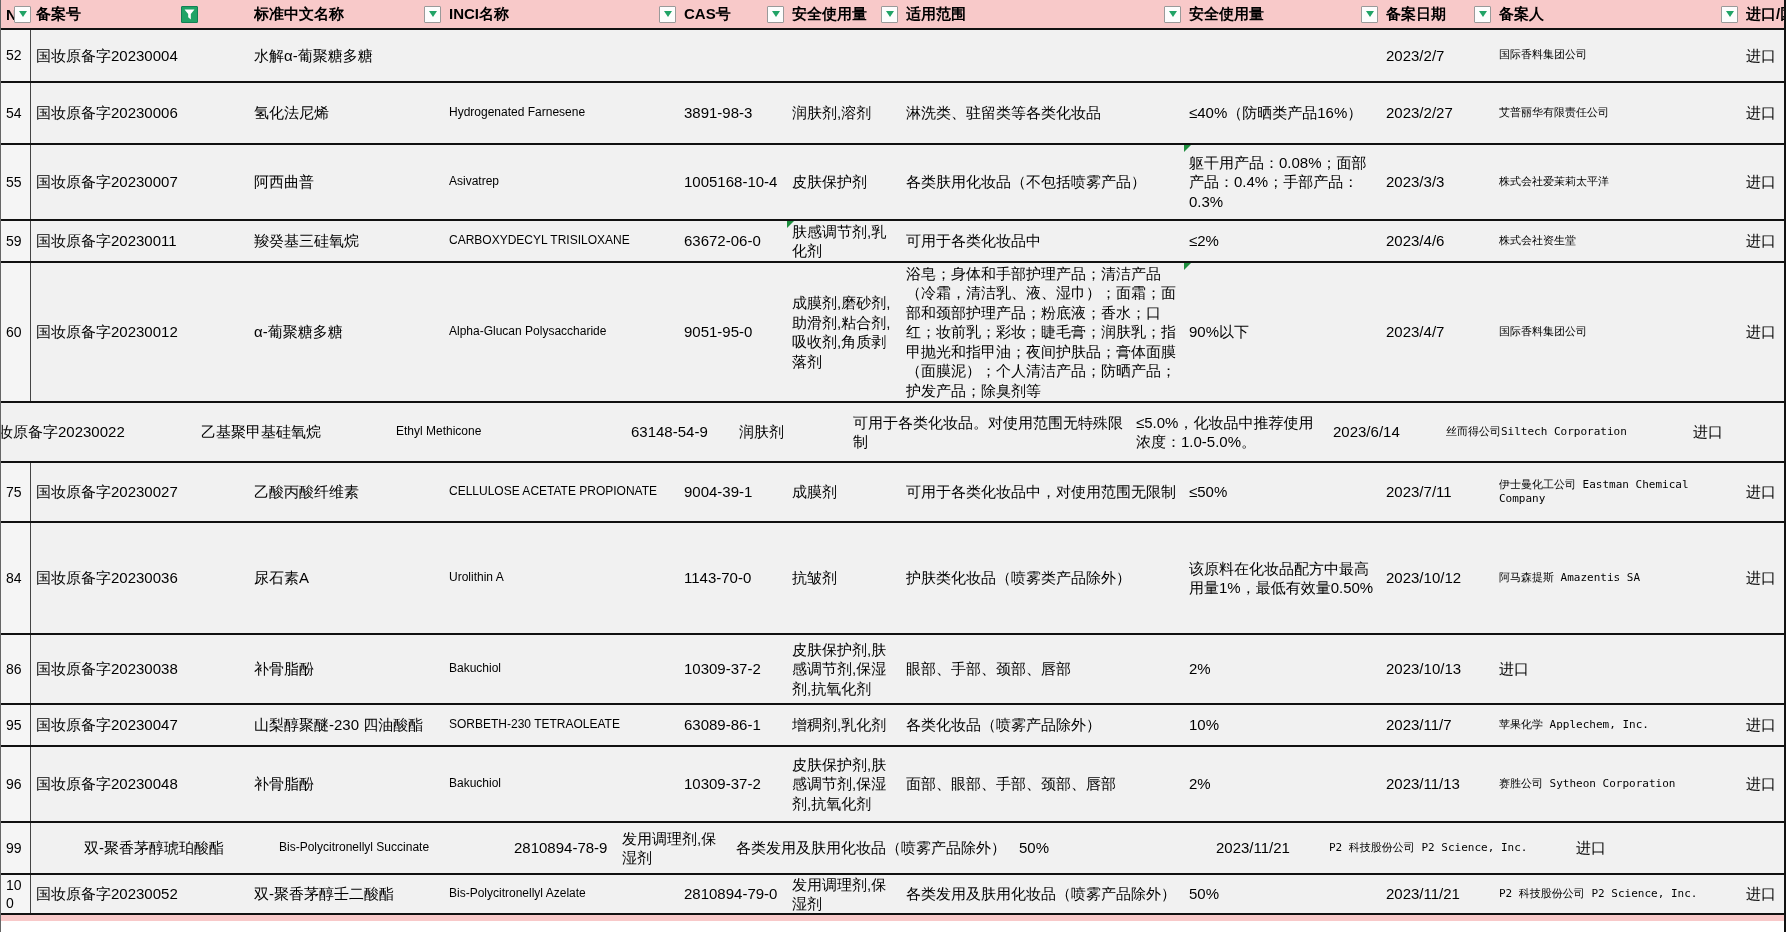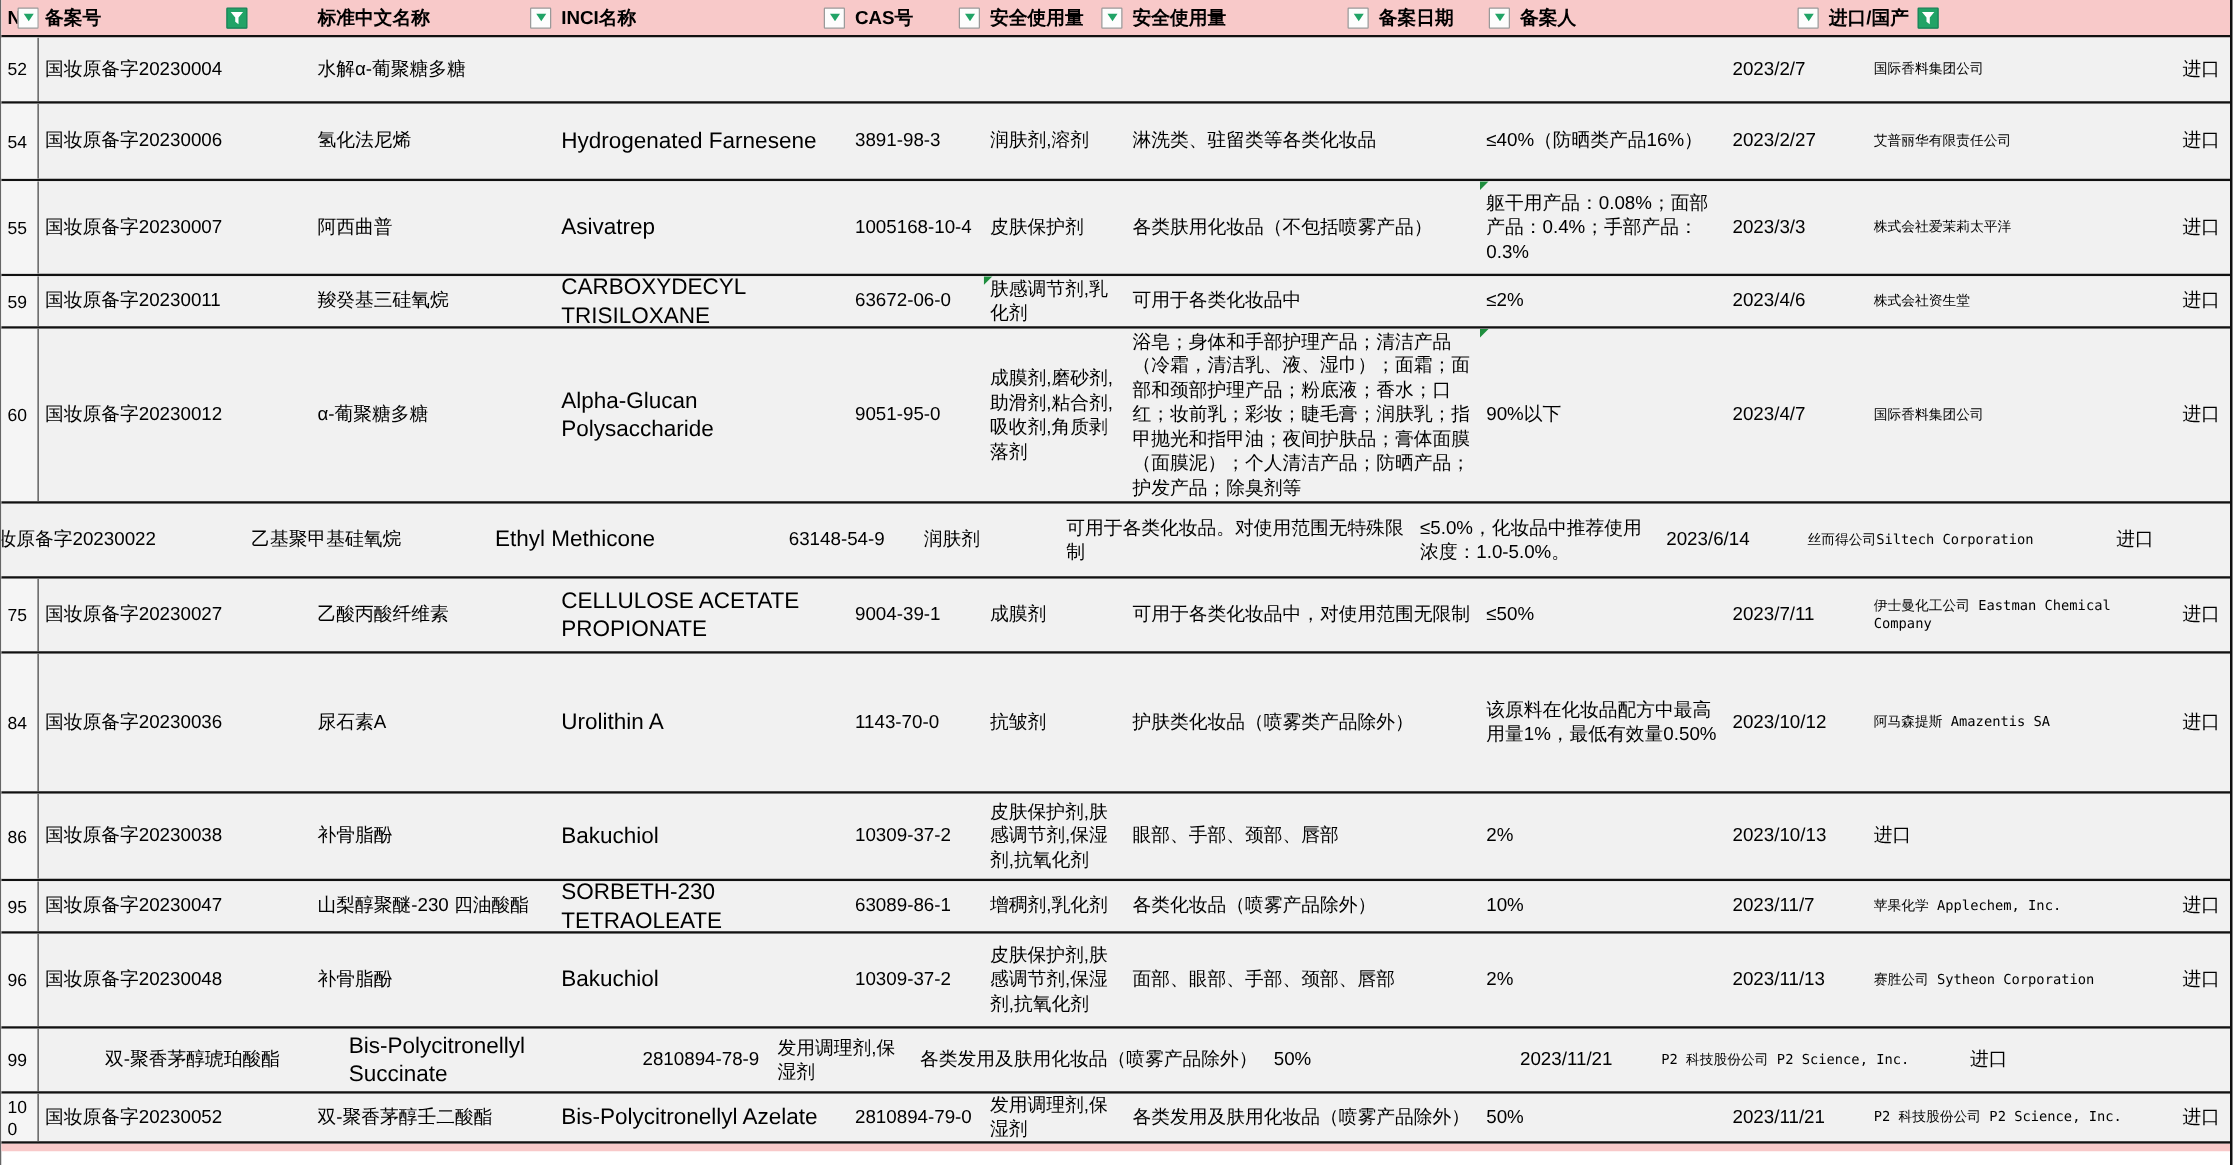--- a/index.html
+++ b/index.html
@@ -29,21 +29,21 @@
   .col-registrant { width: 247px; }
   .col-origin { width: 96px; }
 
   
   .body { display: flex; flex-direction: column; }
   .row { display: flex; background: #f1f1f1; border-bottom: 2px solid #111; flex-shrink: 0; overflow: hidden; }
   .cell { display: flex; align-items: center; padding: 2px 5px; line-height: 1.3; position: relative; overflow: hidden; flex-shrink: 0; }
   .cell.col-no { justify-content: flex-end; border-right: 1px solid #444; font-size: 14px; padding-right: 3px; background:#f5f5f5; }
   .cell .txt { width: 100%; word-break: break-word; }
   .cell.col-registrant { font-family: "DejaVu Sans Mono", monospace; font-size: 11px; }
-  .cell.col-inci { font-size: 18px; }
+  .cell.col-inci { font-size: 12px; }
   .comment-flag { position: absolute; top: 0; left: 0; width: 0; height: 0; border-top: 7px solid #1e8e3e; border-right: 7px solid transparent; }
 
   
   .row:nth-child(1)  { height: 53px; }
   .row:nth-child(2)  { height: 62px; }
   .row:nth-child(3)  { height: 76px; }
   .row:nth-child(4)  { height: 42px; justify-content: space-between; }
   .row:nth-child(5)  { height: 140px; }
   .row:nth-child(6)  { height: 60px; justify-content: flex-end; }
   .row:nth-child(7)  { height: 60px; }
@@ -92,20 +92,26 @@
         <button class="filter-btn">
           <span class="arr"></span>
         </button>
       </div>
       <div class="hcell col-purpose">
         <span class="hlabel">安全使用量</span>
         <button class="filter-btn">
           <span class="arr"></span>
         </button>
       </div>
+      <div class="hcell col-scope">
+        <span class="hlabel">适用范围</span>
+        <button class="filter-btn">
+          <span class="arr"></span>
+        </button>
+      </div>
       <div class="hcell col-safety">
         <span class="hlabel">安全使用量</span>
         <button class="filter-btn">
           <span class="arr"></span>
         </button>
       </div>
       <div class="hcell col-date">
         <span class="hlabel">备案日期</span>
         <button class="filter-btn">
           <span class="arr"></span>

